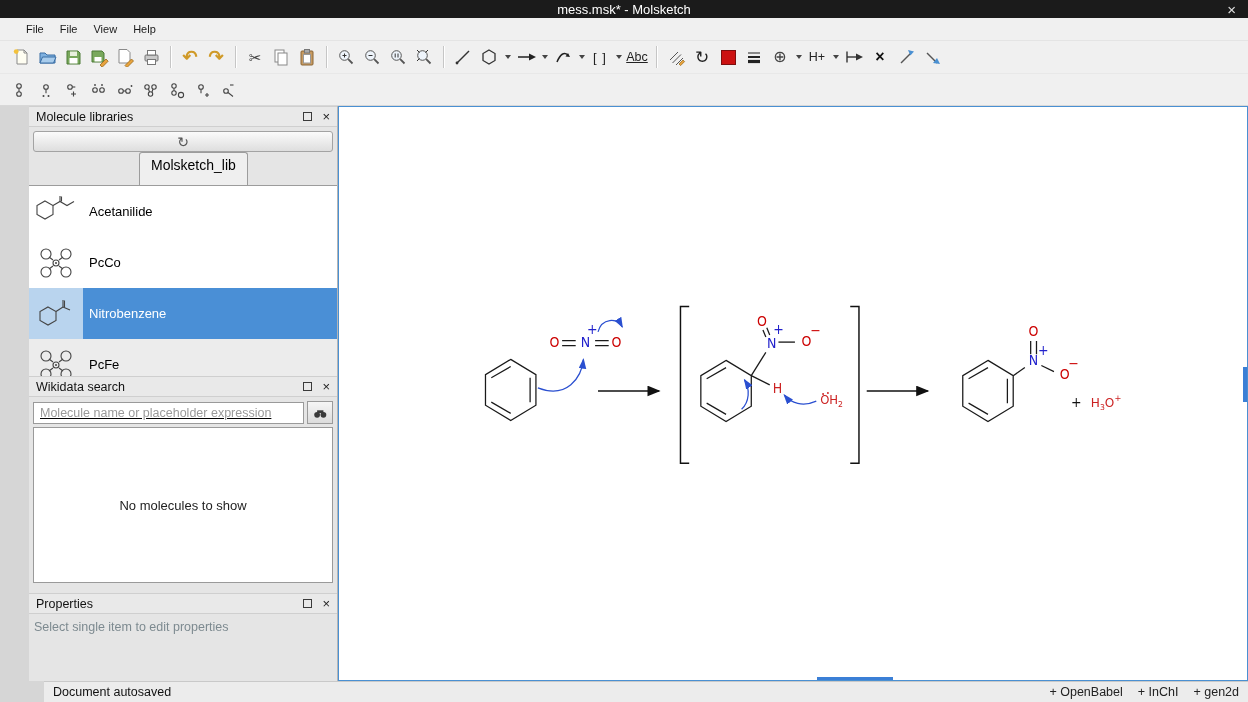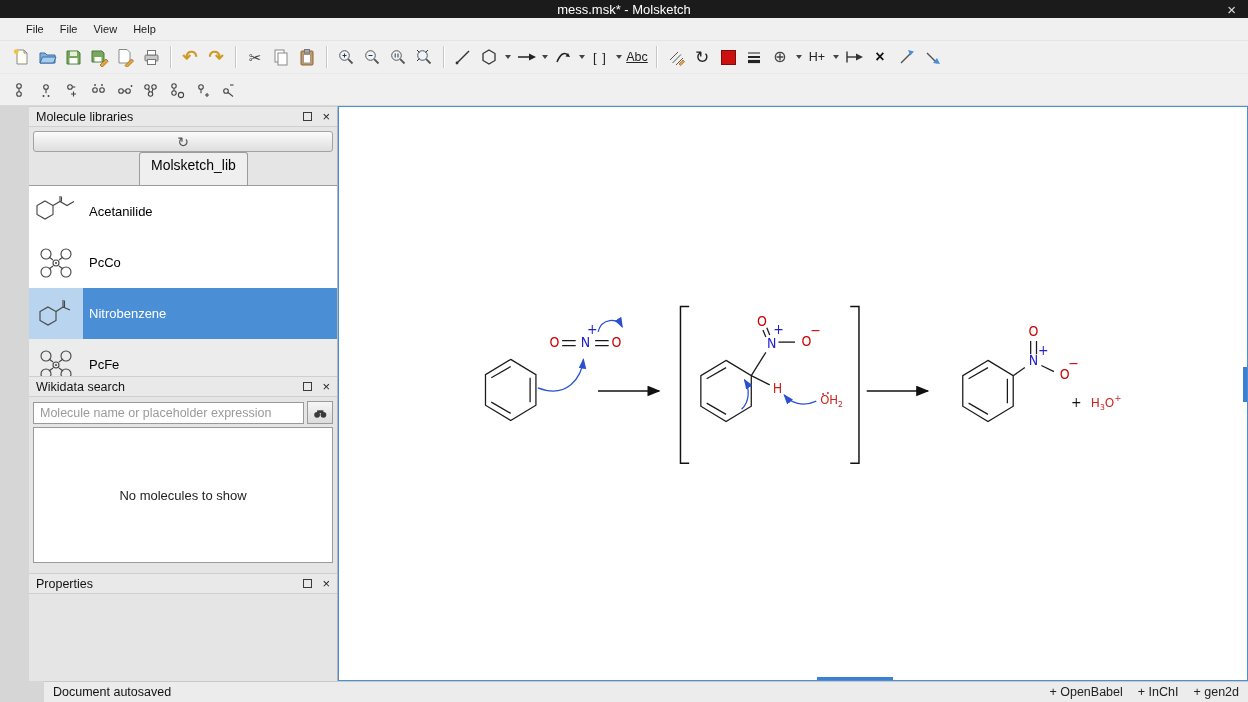--- a/index.html
+++ b/index.html
@@ -50,28 +50,28 @@
   .tab { position:absolute; left:110px; bottom:0; padding:4px 11px 12px; background:#efefef;
          border:1px solid #9c9c9c; border-bottom:none; border-radius:3px 3px 0 0; font-size:14px; }
   .liblist { height:190px; overflow:hidden; background:#fff; }
   .librow { height:51px; display:flex; align-items:center; background:#fff; }
   .librow.alt { background:#ececec; }
   .librow.selected { background:#4a8fd6; color:#fff; }
   .thumb { width:54px; height:100%; display:flex; align-items:center; justify-content:center; }
   .librow.selected .thumb { background:#b9d4ee; }
   .librow .lbl { margin-left:6px; font-size:13px; }
 
-  .searchrow { display:flex; align-items:center; padding:4px 4px 3px; }
+  .searchrow { display:flex; align-items:center; padding:4px 4px 3px;text-decoration:underline; }
   .searchrow input { flex:1; height:22px; border:1px solid #9a9a9a; padding:0 6px; font-size:12.5px;
                      font-family:inherit; color:#333; background:#fff; }
   .searchrow input::placeholder { color:#9a9a9a; }
   .search-btn { width:26px; height:23px; margin-left:3px; border:1px solid #9a9a9a;
                 background:linear-gradient(#f6f6f6,#dcdcdc); display:flex; align-items:center;
                 justify-content:center; }
-  .wikibox { margin:0 4px; height:136px; background:#fff; border:1px solid #9a9a9a; display:flex;
+  .wikibox { margin:0 4px; height:156px; background:#fff; border:1px solid #9a9a9a; display:flex;
              align-items:center; justify-content:center; color:#222; font-size:13px; }
   .gap10 { height:10px; }
   .prop-hint { padding:6px 5px; color:#7d8a90; font-size:12.5px; }
   .propfill { flex:1; }
 
   .canvas-wrap { flex:1 1 auto; position:relative; background:#fff; border:1px solid #4a90d2; }
   .canvas-wrap svg.rx { width:100%; height:100%; display:block; }
   .hscroll { position:absolute; left:478px; bottom:0; width:76px; height:3px; background:#3b7fd6; }
   .vscroll { position:absolute; right:0; top:260px; width:4px; height:35px; background:#3b7fd6; }
 
@@ -464,20 +464,21 @@
         <span>No molecules to show</span>
       </div>
 
       <div class="gap10"></div>
       <div class="phead">
         <span>Properties</span>
         <span class="sp"></span>
         <span class="float-ic"></span>
         <span class="x">×</span>
       </div>
+      <div class="prop-hint">Select single item to edit properties</div>
       <div class="propfill"></div>
     </div>
 
     <div class="canvas-wrap">
       <svg class="rx" viewBox="0 0 936 563" preserveAspectRatio="none">
         <defs>
           <marker id="mblk" markerWidth="10" markerHeight="8" refX="8" refY="3.5" orient="auto">
             <path d="M0 0L9 3.5L0 7z" fill="#111"></path>
           </marker>
           <marker id="mblu" markerWidth="9" markerHeight="7" refX="7" refY="3" orient="auto">

